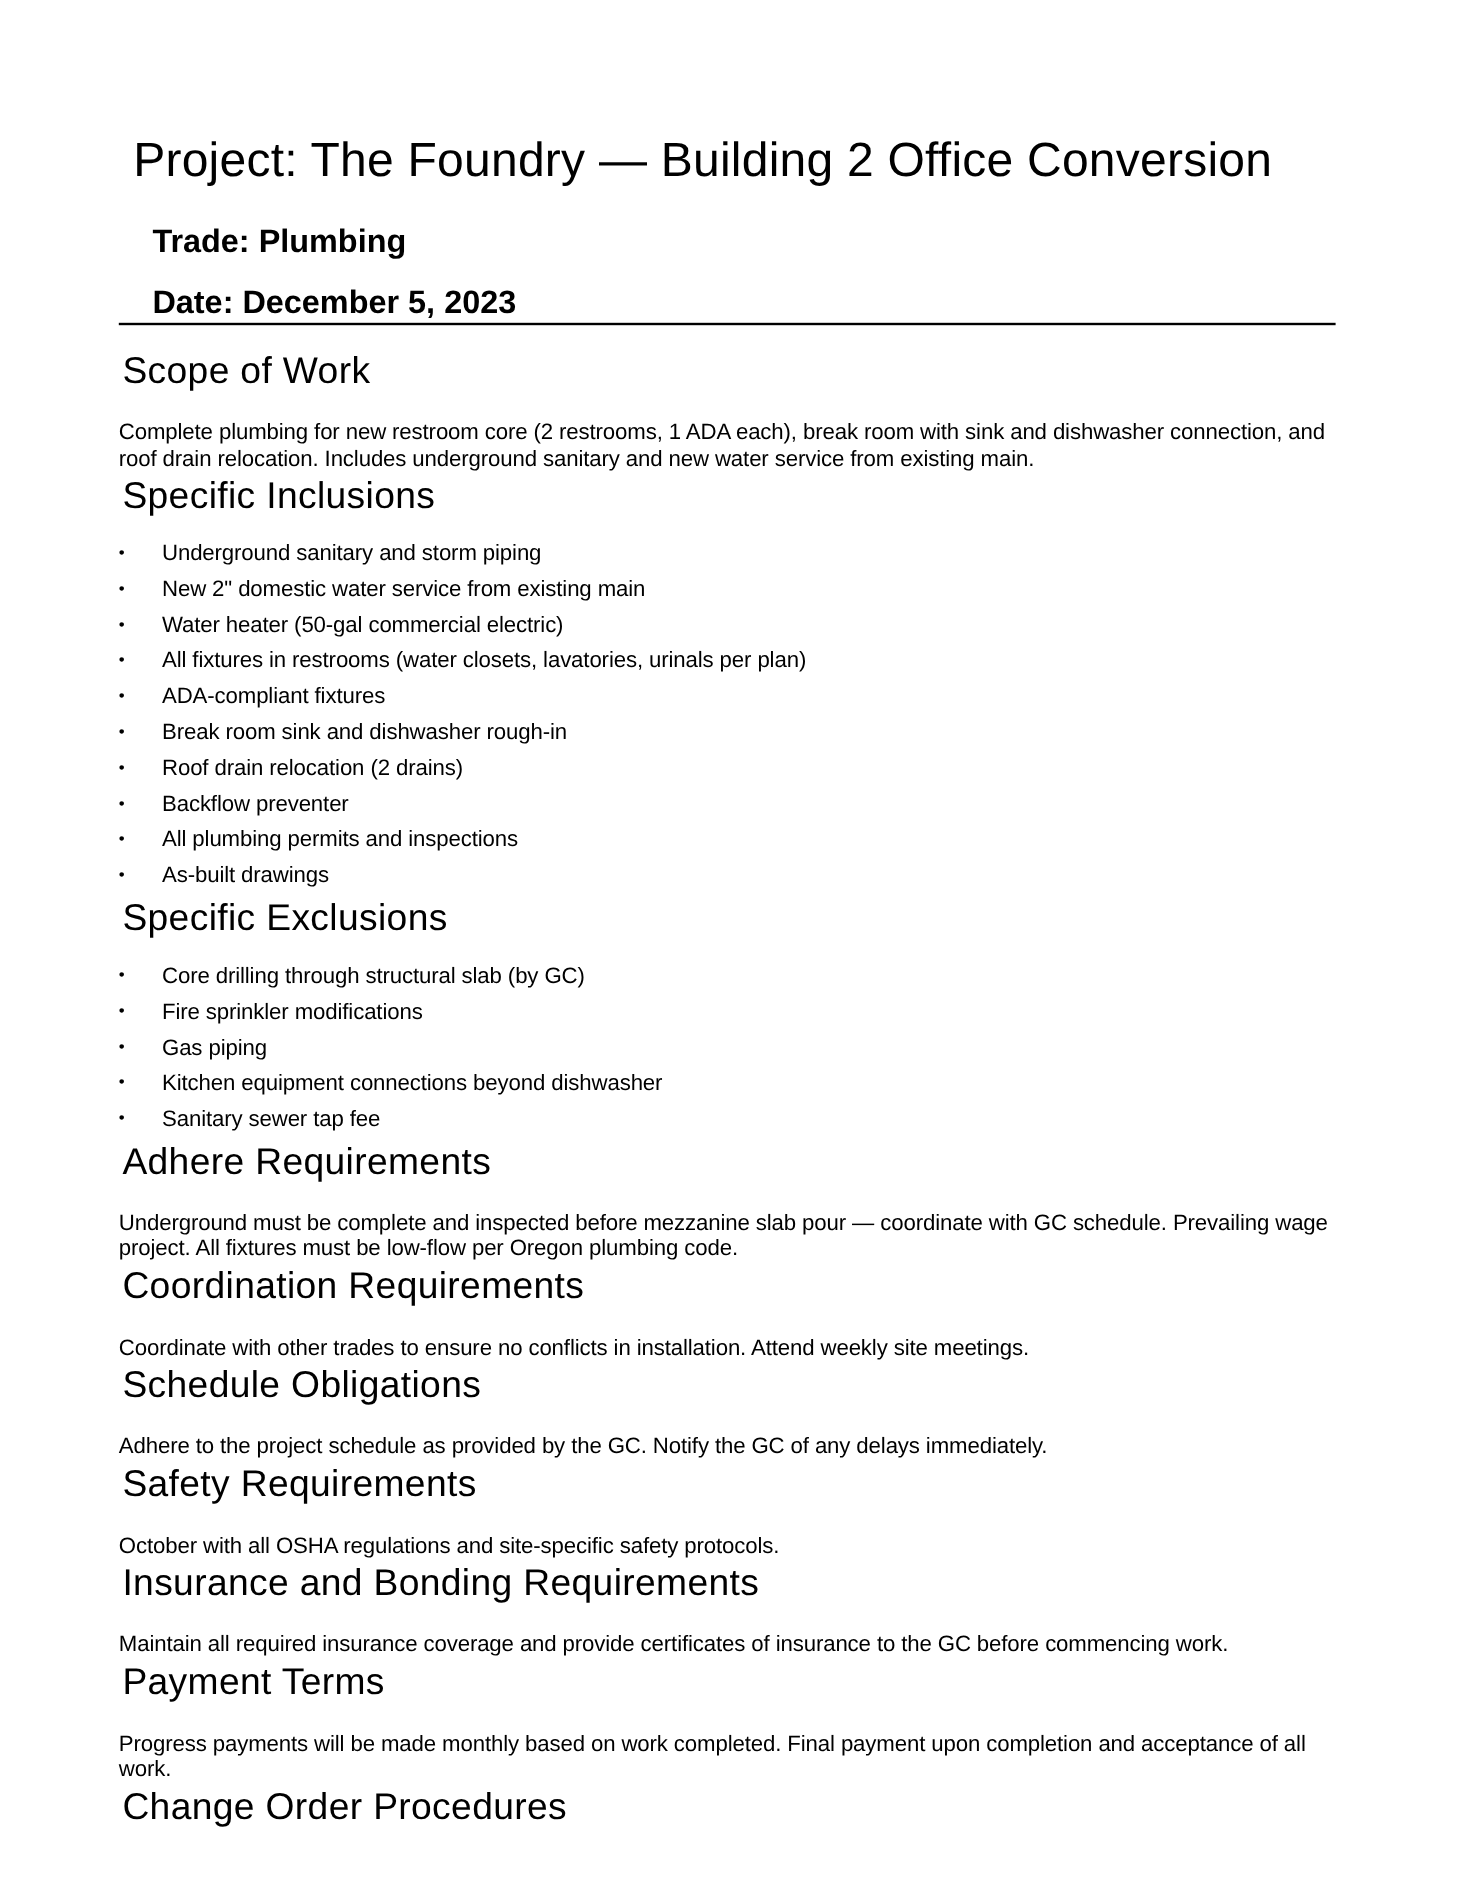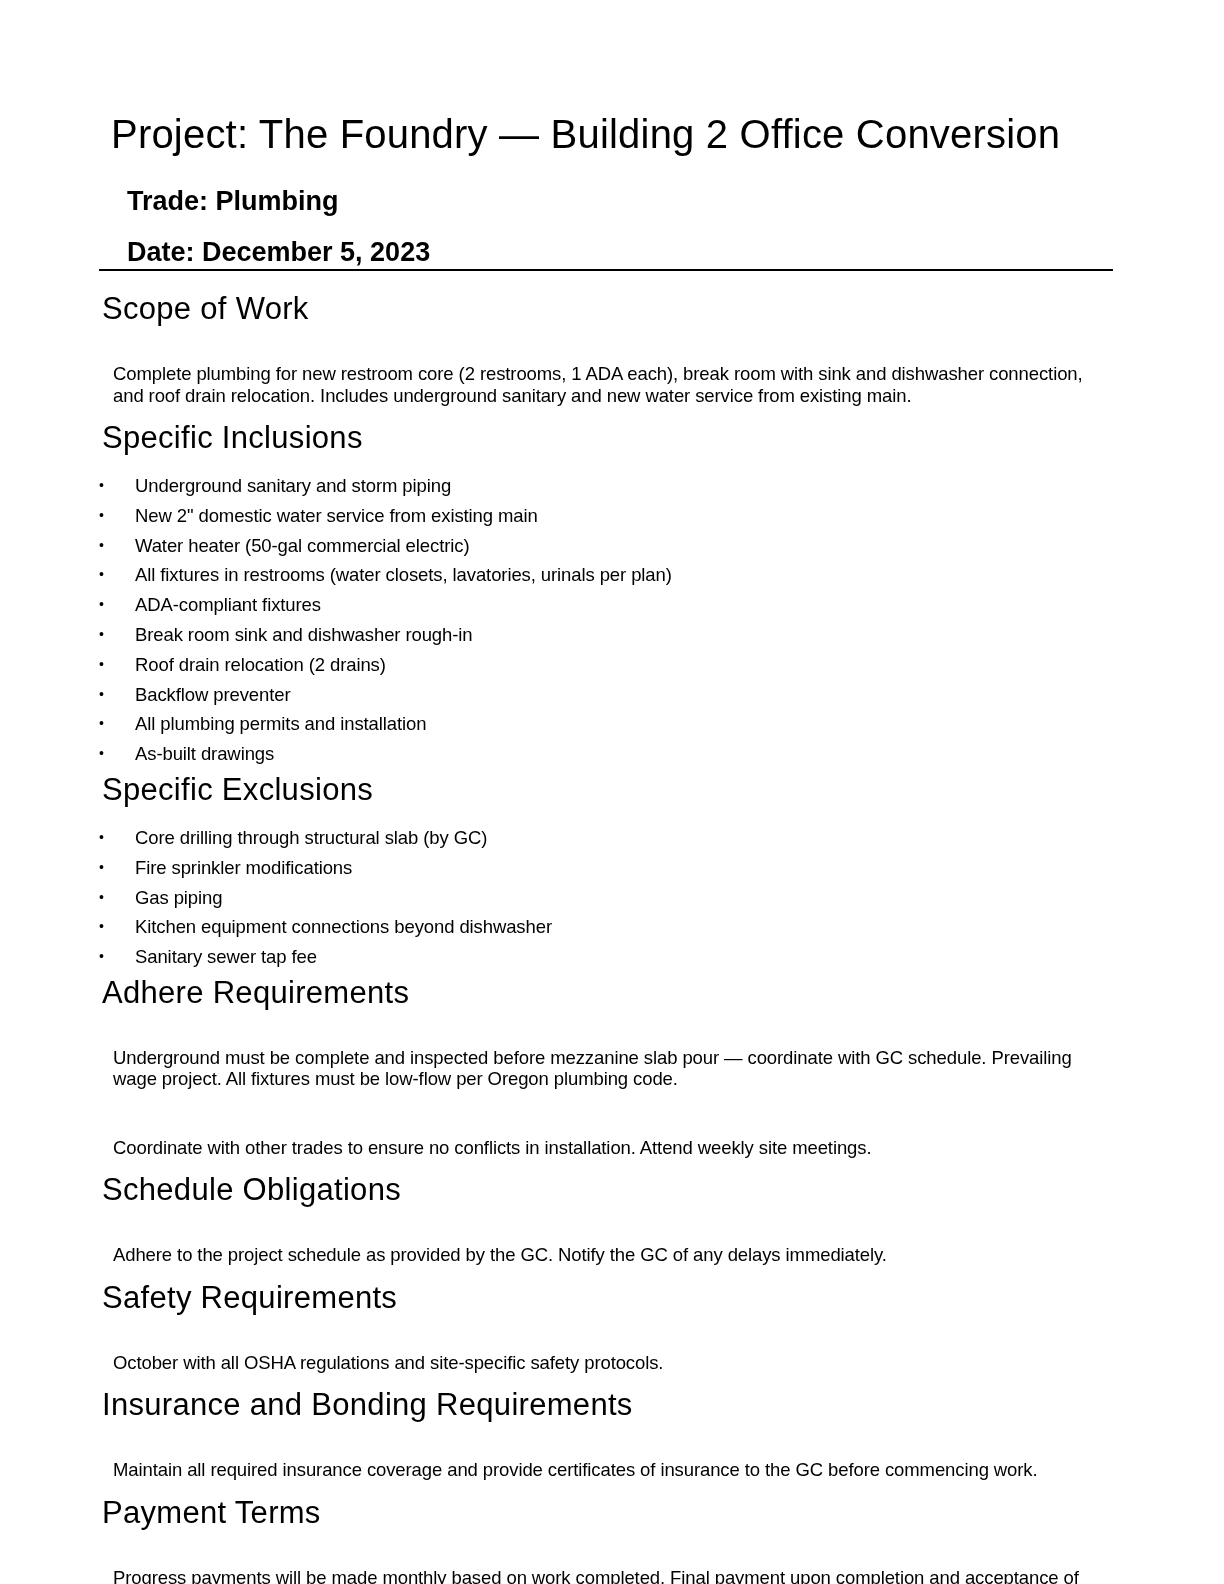--- a/index.html
+++ b/index.html
@@ -16,21 +16,21 @@
   .meta { position: absolute; left: 16px; margin: 12px; font-size: 27px; font-weight: bold; line-height: 32px; white-space: nowrap; }
   .trade { top: 173px; }
   .date { top: 224px; }
   .rule { position: absolute; left: 0; top: 269px; width: 1014px; height: 2px; background: #000; border: 0; margin: 0; }
 
   .content { position: absolute; left: 0; top: 288px; width: 1014px; }
   h2 {
     font-size: 31px; font-weight: normal; margin: 3px; line-height: 36px; letter-spacing: 0.3px;
   }
   p {
-    font-size: 18.5px; line-height: 21.5px; margin: 14px; letter-spacing: -0.1px;
+    font-size: 18.5px; line-height: 21.5px; margin: 0; letter-spacing: -0.1px;
   }
   .gap-after-h { height: 19px; }
   ul { list-style: none; margin: 0; padding: 0; }
   li {
     position: relative; padding-left: 36px; font-size: 18.5px; line-height: 29.8px; letter-spacing: -0.1px;
   }
   li .bullet { position: absolute; left: 0; top: 0; font-size: 14px; }
   .list-top { height: 12px; }
 </style>
 </head>
@@ -54,21 +54,21 @@
       <div class="list-top"></div>
       <ul>
         <li><span class="bullet">•</span><span>Underground sanitary and storm piping</span></li>
         <li><span class="bullet">•</span><span>New 2" domestic water service from existing main</span></li>
         <li><span class="bullet">•</span><span>Water heater (50-gal commercial electric)</span></li>
         <li><span class="bullet">•</span><span>All fixtures in restrooms (water closets, lavatories, urinals per plan)</span></li>
         <li><span class="bullet">•</span><span>ADA-compliant fixtures</span></li>
         <li><span class="bullet">•</span><span>Break room sink and dishwasher rough-in</span></li>
         <li><span class="bullet">•</span><span>Roof drain relocation (2 drains)</span></li>
         <li><span class="bullet">•</span><span>Backflow preventer</span></li>
-        <li><span class="bullet">•</span><span>All plumbing permits and installation</span></li>
+        <li><span class="bullet">•</span><span>All plumbing permits and inspections</span></li>
         <li><span class="bullet">•</span><span>As-built drawings</span></li>
       </ul>
     </section>
 
     <section>
       <h2>Specific Exclusions</h2>
       <div class="list-top"></div>
       <ul>
         <li><span class="bullet">•</span><span>Core drilling through structural slab (by GC)</span></li>
         <li><span class="bullet">•</span><span>Fire sprinkler modifications</span></li>
@@ -78,20 +78,21 @@
       </ul>
     </section>
 
     <section>
       <h2>Adhere Requirements</h2>
       <div class="gap-after-h"></div>
       <p>Underground must be complete and inspected before mezzanine slab pour — coordinate with GC schedule. Prevailing wage project. All fixtures must be low-flow per Oregon plumbing code.</p>
     </section>
 
     <section>
+      <h2>Coordination Requirements</h2>
       <div class="gap-after-h"></div>
       <p>Coordinate with other trades to ensure no conflicts in installation. Attend weekly site meetings.</p>
     </section>
 
     <section>
       <h2>Schedule Obligations</h2>
       <div class="gap-after-h"></div>
       <p>Adhere to the project schedule as provided by the GC. Notify the GC of any delays immediately.</p>
     </section>
 

